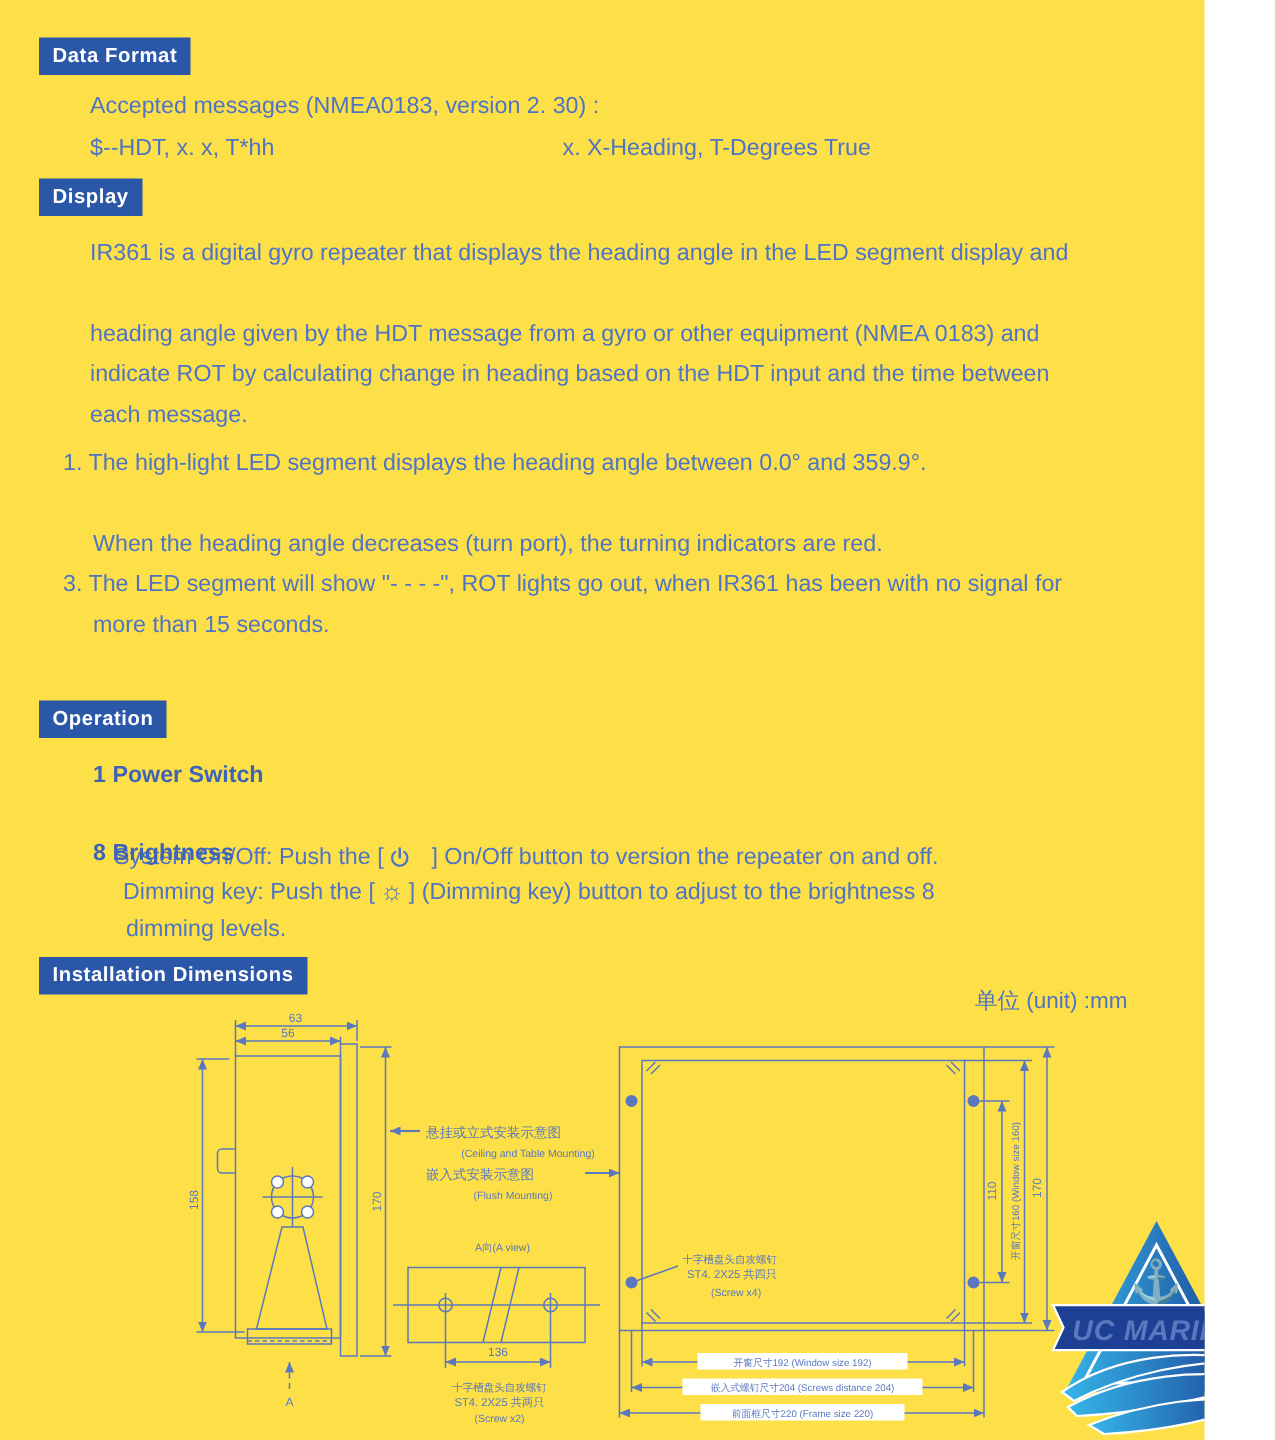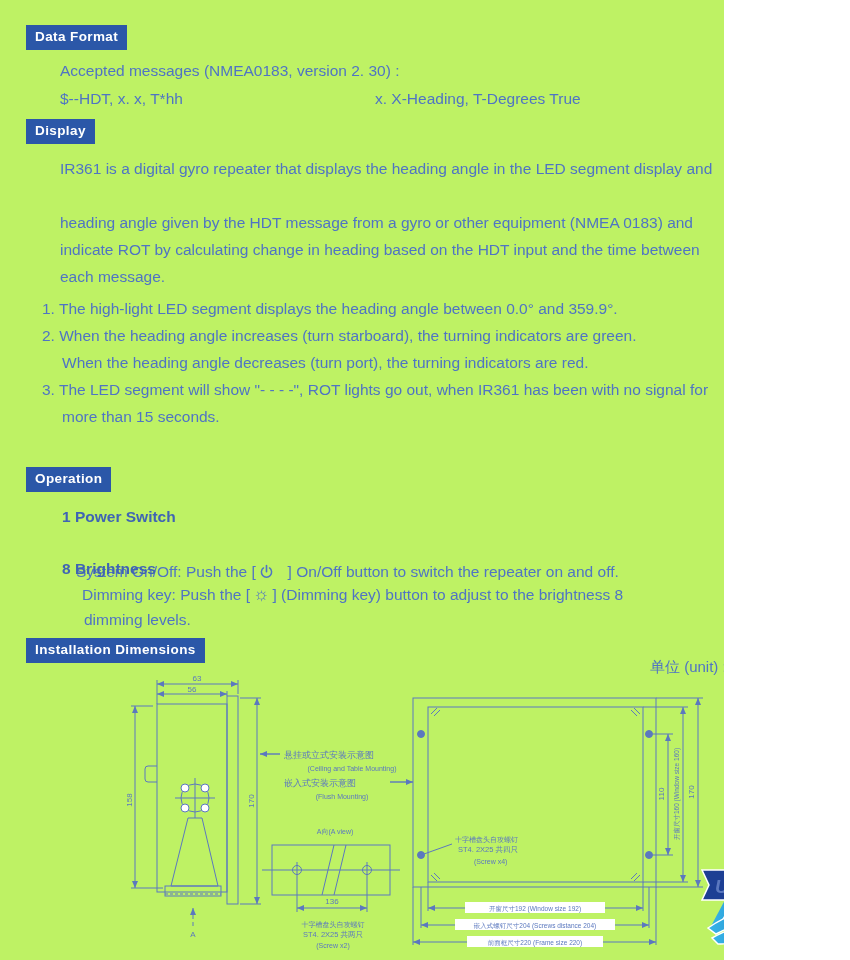--- a/index.html
+++ b/index.html
@@ -1,17 +1,17 @@
 <!DOCTYPE html>
 <html><head>
 <meta charset="utf-8">
 <style>
   html,body { margin:0; padding:0; background:#ffffff; }
   .page {
-    position:relative; width:724px; height:960px; background:#bef264;
+    position:relative; width:803px; height:960px; background:#fde047;
     font-family:"Liberation Sans", sans-serif; overflow:hidden;text-align:center;
   }
   .badge {
     position:absolute; background:#2b57a8; color:#ffffff; font-weight:700;
     font-size:13.5px; line-height:1; padding:5px 9px 6px 9px; letter-spacing:0.4px;
     white-space:pre;
   }
   .t {
     position:absolute; color:#4f74c4; font-size:15.5px; line-height:1;
     white-space:pre;
@@ -34,36 +34,35 @@
   <div class="t" style="left:60px;top:91px">$--HDT, x. x, T*hh</div>
   <div class="t" style="left:375px;top:91px">x. X-Heading, T-Degrees True</div>
 
   <div class="badge" style="left:26px;top:119px">Display</div>
   <div class="t" style="left:60px;top:161px">IR361 is a digital gyro repeater that displays the heading angle in the LED segment display and</div>
   <div class="t" style="left:60px;top:215px">heading angle given by the HDT message from a gyro or other equipment (NMEA 0183) and</div>
   <div class="t" style="left:60px;top:242px">indicate ROT by calculating change in heading based on the HDT input and the time between</div>
   <div class="t" style="left:60px;top:269px">each message.</div>
 
   <div class="t" style="left:42px;top:301px">1. The high-light LED segment displays the heading angle between 0.0° and 359.9°.</div>
-  <div class="t" style="left:42px;top:328px">2. When the heading angle increases (turn starboard), the turning indicators are green.</div>
   <div class="t" style="left:62px;top:355px">When the heading angle decreases (turn port), the turning indicators are red.</div>
   <div class="t" style="left:42px;top:382px">3. The LED segment will show "- - - -", ROT lights go out, when IR361 has been with no signal for</div>
   <div class="t" style="left:62px;top:409px">more than 15 seconds.</div>
 
   <div class="badge" style="left:26px;top:467px">Operation</div>
   <div class="t b" style="left:62px;top:509px">1 Power Switch</div>
   <div class="t iconline" style="left:76px;top:533px">
     <span>System On/Off: Push the [</span>
     <span class="picon">
       <svg width="15" height="16" viewBox="0 0 20 20">
         <path d="M10 1.5 L10 9.5" stroke="#4f74c4" stroke-width="2.2" fill="none" stroke-linecap="round"></path>
         <path d="M6 4.6 A6.8 6.8 0 1 0 14 4.6" stroke="#4f74c4" stroke-width="2" fill="none" stroke-linecap="round"></path>
       </svg>
     </span>
-    <span>] On/Off button to switch the repeater on and off.</span>
+    <span>] On/Off button to version the repeater on and off.</span>
   </div>
   <div class="t b" style="left:62px;top:561px">8 Brightness</div>
   <div class="t iconline" style="left:82px;top:587px">
     <span>Dimming key: Push the [</span>
     <span class="sun">☼</span>
     <span>] (Dimming key) button to adjust to the brightness 8</span>
   </div>
   <div class="t" style="left:84px;top:612px">dimming levels.</div>
 
   <div class="badge" style="left:26px;top:638px">Installation Dimensions</div>

